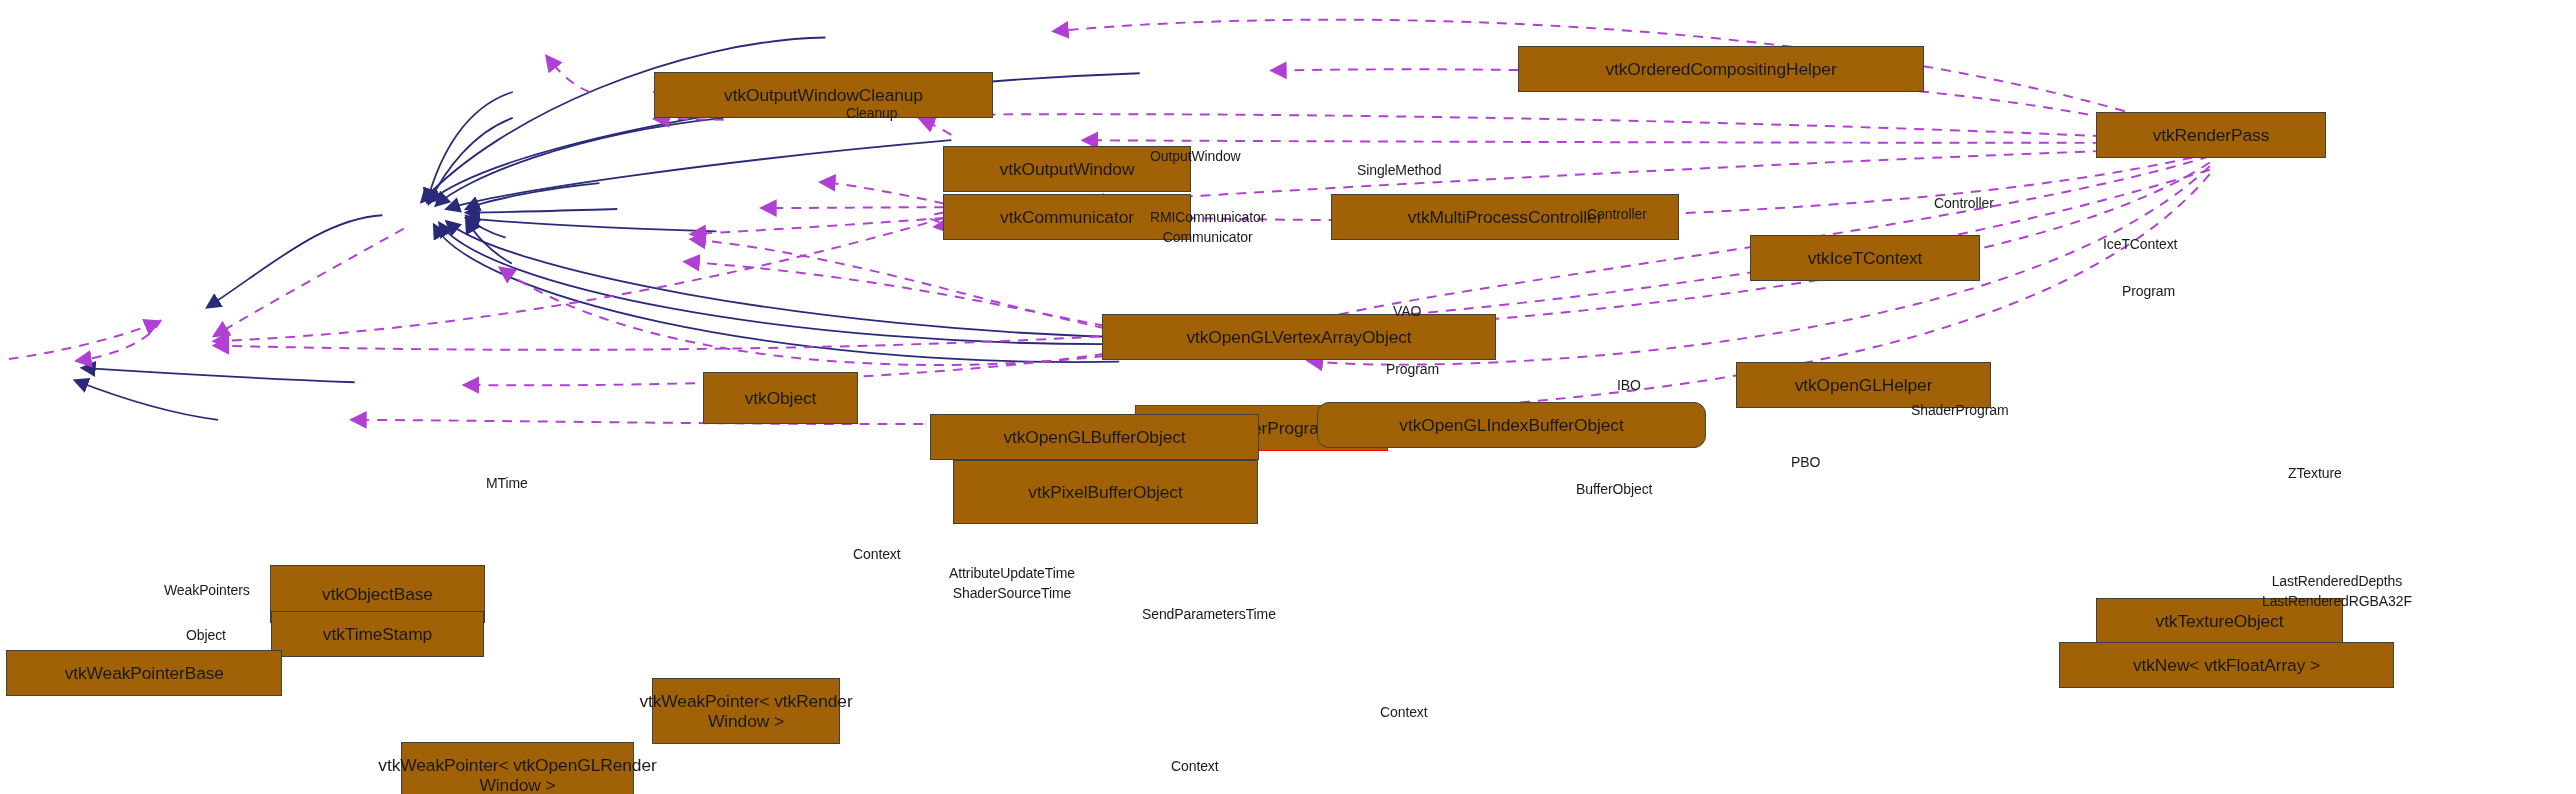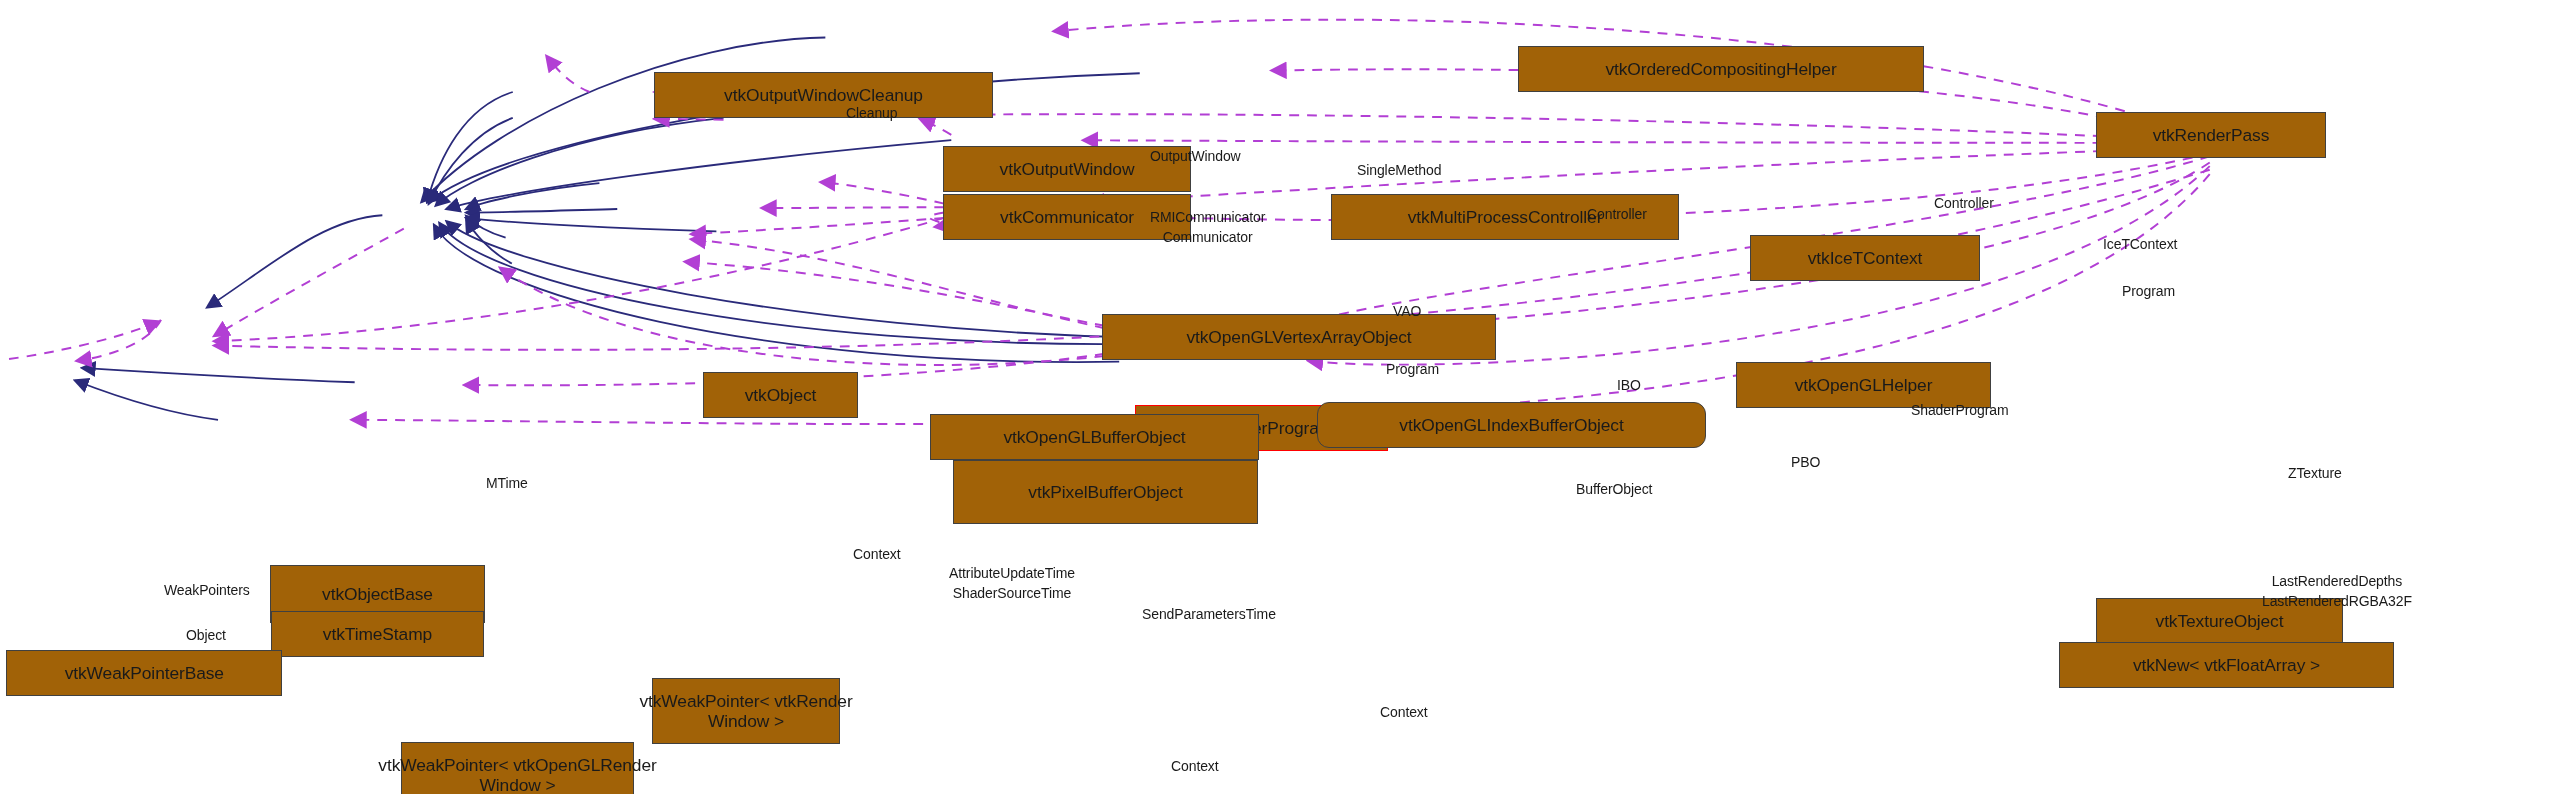--- a/index.html
+++ b/index.html
@@ -159,21 +159,21 @@
   <div id="nodes-layer">
       <div class="node" style="left: 654px; top: 72px; width: 339px; height: 46px;">vtkOutputWindowCleanup</div>
       <div class="node" style="left: 1518px; top: 46px; width: 406px; height: 46px;">vtkOrderedCompositingHelper</div>
       <div class="node" style="left: 2096px; top: 112px; width: 230px; height: 46px;">vtkRenderPass</div>
       <div class="node" style="left: 943px; top: 146px; width: 248px; height: 46px;">vtkOutputWindow</div>
       <div class="node" style="left: 943px; top: 194px; width: 248px; height: 46px;">vtkCommunicator</div>
       <div class="node" style="left: 1331px; top: 194px; width: 348px; height: 46px;">vtkMultiProcessController</div>
       <div class="node" style="left: 1750px; top: 235px; width: 230px; height: 46px;">vtkIceTContext</div>
       <div class="node" style="left: 1102px; top: 314px; width: 394px; height: 46px;">vtkOpenGLVertexArrayObject</div>
       <div class="node highlight" style="left: 1135px; top: 362px; width: 253px; height: 46px;">vtkShaderProgram</div>
-      <div class="node" style="left: 703px; top: 372px; width: 155px; height: 46px;">vtkObject</div>
+      <div class="node" style="left: 703px; top: 372px; width: 155px; height: 52px;">vtkObject</div>
       <div class="node" style="left: 1736px; top: 362px; width: 255px; height: 46px;">vtkOpenGLHelper</div>
       <div class="node" style="left: 930px; top: 414px; width: 329px; height: 46px;">vtkOpenGLBufferObject</div>
       <div class="node" style="left: 1317px; top: 402px; width: 389px; height: 46px; border-radius: 12px;">vtkOpenGLIndexBufferObject</div>
       <div class="node" style="left: 941px; top: 460px; width: 305px; height: 64px; margin-left: 12px;">vtkPixelBufferObject</div>
       <div class="node" style="left: 270px; top: 565px; width: 215px; height: 58px;">vtkObjectBase</div>
       <div class="node" style="left: 2096px; top: 598px; width: 247px; height: 46px;">vtkTextureObject</div>
       <div class="node" style="left: 271px; top: 611px; width: 213px; height: 46px;">vtkTimeStamp</div>
       <div class="node" style="left: 2059px; top: 642px; width: 335px; height: 46px;">vtkNew&lt; vtkFloatArray &gt;</div>
       <div class="node" style="left: 6.3px; top: 650px; width: 276px; height: 46px;">vtkWeakPointerBase</div>
       <div class="node" style="left: 652px; top: 678px; width: 188px; height: 66px;">vtkWeakPointer&lt; vtkRender

